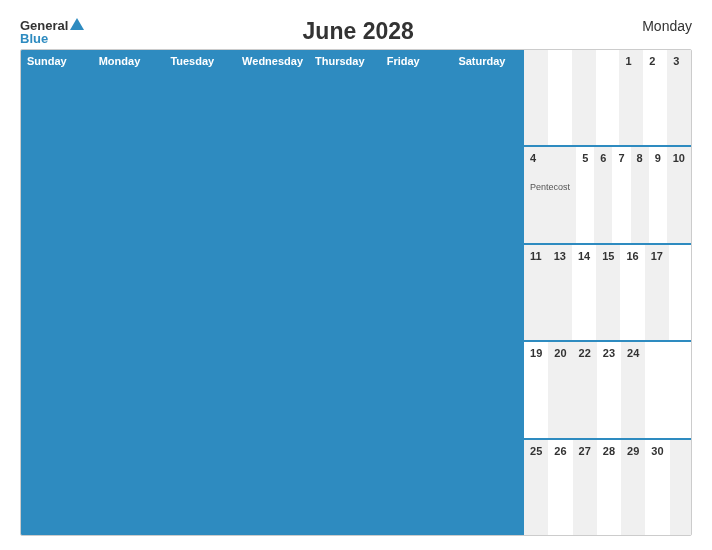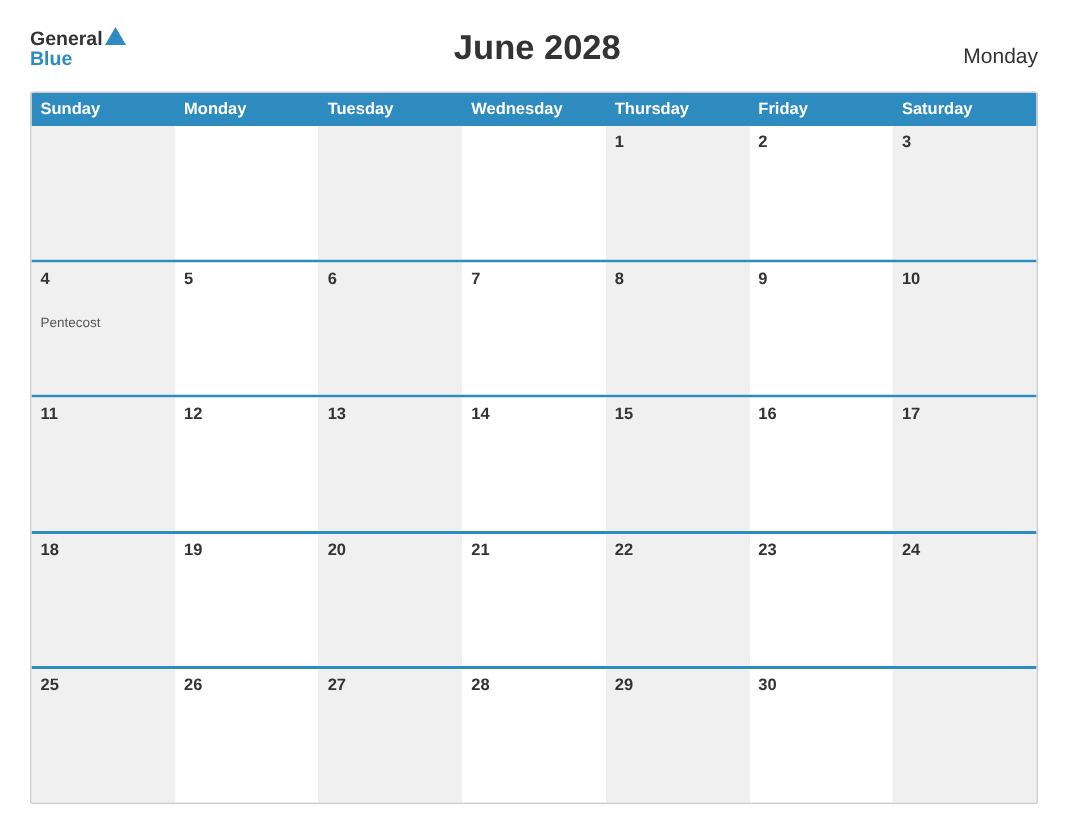--- a/index.html
+++ b/index.html
@@ -13,23 +13,23 @@
     .page {
       width: 712px;
       height: 550px;
       padding: 18px 20px 14px 20px;
       display: flex;
       flex-direction: column;
     }
     
     .header {
       display: flex;
-      align-items: flex-end;
+      align-items: flex-start;
       justify-content: space-between;
-      margin-bottom: 16px;
+      margin-bottom: 4px;
     }
     .logo {
       display: flex;
       align-items: center;
       gap: 2px;
     }
     .logo-text-general {
       font-size: 13px;
       font-weight: bold;
       color: #333;
@@ -73,21 +73,21 @@
       min-width: 60px;
       text-align: right;
     }
     
     .calendar {
       flex: 1;
       border: 1px solid #ccc;
       border-radius: 2px;
       overflow: hidden;
       display: flex;
-      flex-direction: column;
+      flex-direction: row;
     }
     
     .day-headers {
       display: grid;
       grid-template-columns: repeat(7, 1fr);
       background: #2e8bc0;
     }
     .day-header {
       color: #fff;
       font-size: 11px;
@@ -216,52 +216,43 @@
         </div>
         <div class="day-cell odd-cell">
           <span class="day-num">10</span>
         </div>
       </div>
 
       <div class="week-row">
         <div class="day-cell odd-cell">
           <span class="day-num">11</span>
         </div>
-        <div class="day-cell even-cell">
-          <span class="day-num">12</span>
-        </div>
         <div class="day-cell odd-cell">
           <span class="day-num">13</span>
         </div>
         <div class="day-cell even-cell">
           <span class="day-num">14</span>
         </div>
         <div class="day-cell odd-cell">
           <span class="day-num">15</span>
         </div>
         <div class="day-cell even-cell">
           <span class="day-num">16</span>
         </div>
         <div class="day-cell odd-cell">
           <span class="day-num">17</span>
         </div>
       </div>
 
       <div class="week-row">
-        <div class="day-cell odd-cell">
-          <span class="day-num">18</span>
-        </div>
         <div class="day-cell even-cell">
           <span class="day-num">19</span>
         </div>
         <div class="day-cell odd-cell">
           <span class="day-num">20</span>
-        </div>
-        <div class="day-cell even-cell">
-          <span class="day-num">21</span>
         </div>
         <div class="day-cell odd-cell">
           <span class="day-num">22</span>
         </div>
         <div class="day-cell even-cell">
           <span class="day-num">23</span>
         </div>
         <div class="day-cell odd-cell">
           <span class="day-num">24</span>
         </div>

